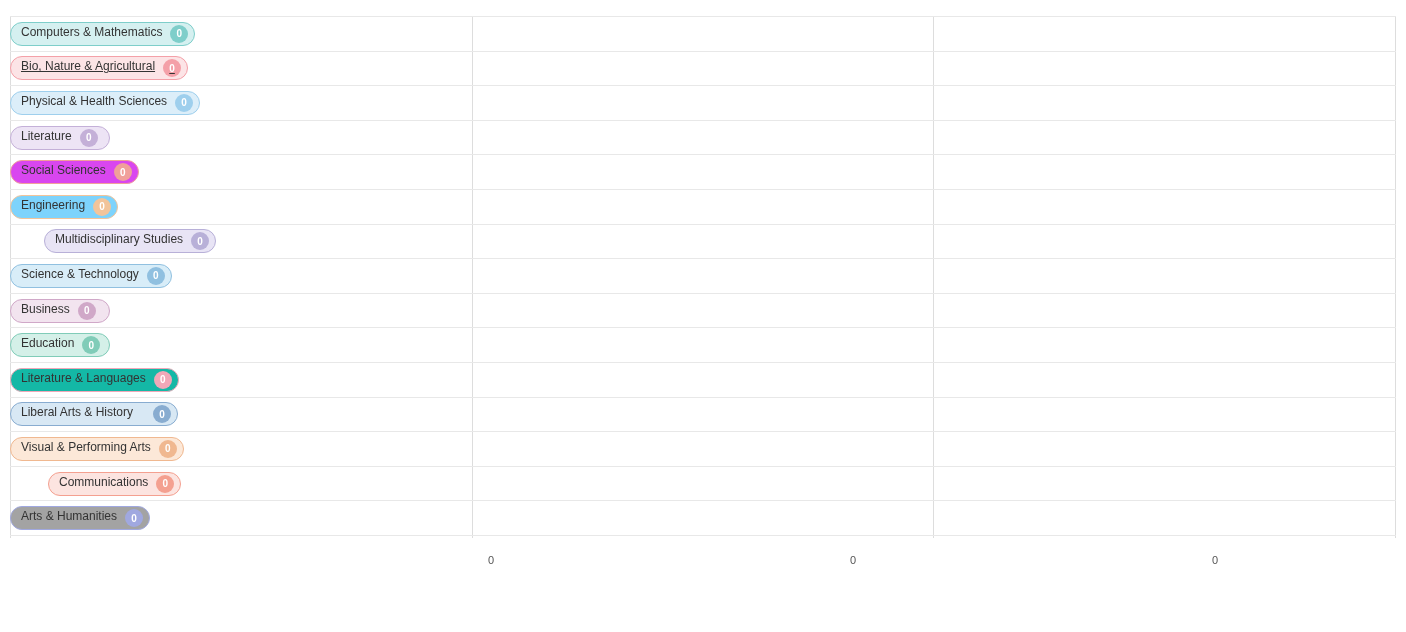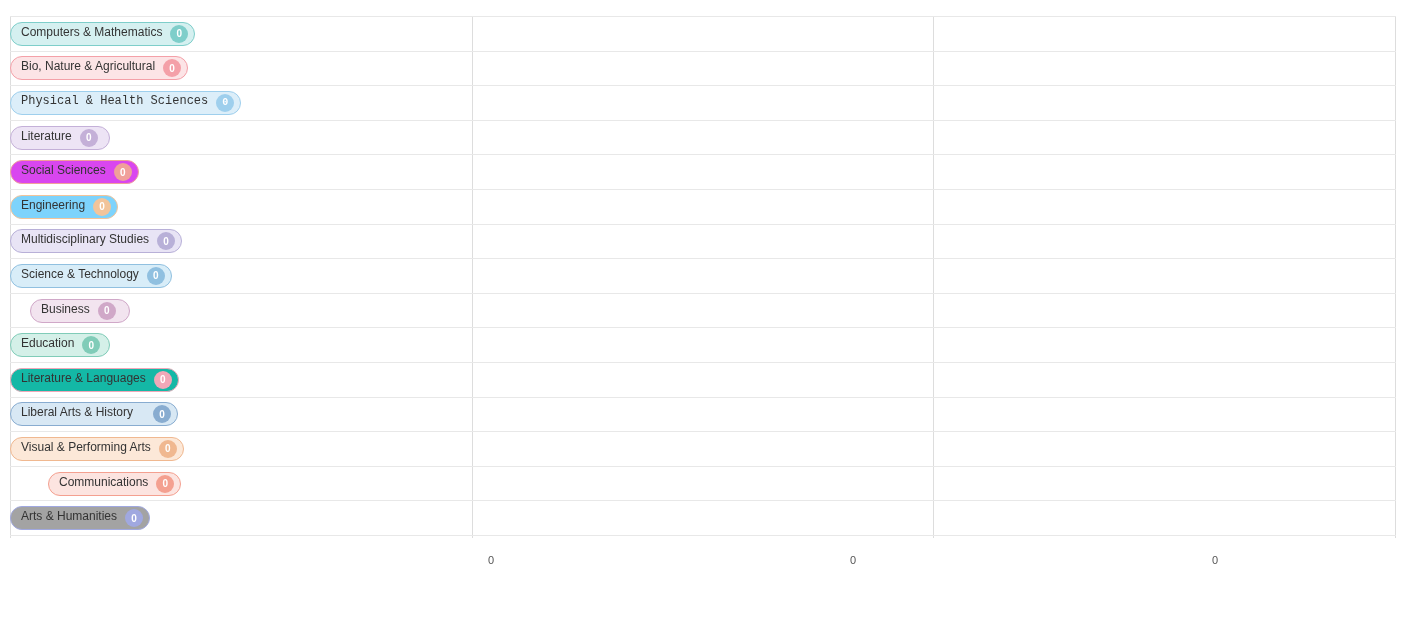--- a/index.html
+++ b/index.html
@@ -138,42 +138,42 @@
       display: flex;
       align-items: flex-end;
       justify-content: center;
       padding-bottom: 2px;
     }
 
     
     .color-teal    { border-color: #7ececa; background: #d5f0f0; }
     .color-teal    .value-badge { background: #7ececa; }
 
-    .color-pink    { border-color: #f4a0a8; background: #fce4e6; }
+    .color-pink    { border-color: #f4a0a8; background: #fce4e6; text-decoration: underline; }
     .color-pink    .value-badge { background: #f4a0a8; }
 
-    .color-blue    { border-color: #9ecfed; background: #dceef9; font-family: Liberation Mono, monospace; }
+    .color-blue    { border-color: #9ecfed; background: #dceef9; }
     .color-blue    .value-badge { background: #9ecfed; }
 
     .color-purple  { border-color: #c4b0d8; background: #ede4f5; }
     .color-purple  .value-badge { background: #c4b0d8; }
 
     .color-salmon  { border-color: #f0a09a; background: #d946ef; }
     .color-salmon  .value-badge { background: #f0a09a; }
 
     .color-peach   { border-color: #f2c49a; background: #7dd3fc; }
     .color-peach   .value-badge { background: #f2c49a; }
 
-    .color-lavender { border-color: #b8b0d8; background: #e8e4f5; }
+    .color-lavender { border-color: #b8b0d8; background: #e8e4f5; margin-left: 34px; }
     .color-lavender .value-badge { background: #b8b0d8; }
 
     .color-sky     { border-color: #90c0e0; background: #d8edf8; }
     .color-sky     .value-badge { background: #90c0e0; }
 
-    .color-mauve   { border-color: #d0a8c8; background: #f2e4ef; margin-left: 20px; }
+    .color-mauve   { border-color: #d0a8c8; background: #f2e4ef; }
     .color-mauve   .value-badge { background: #d0a8c8; }
 
     .color-mint    { border-color: #80ccb8; background: #d4f0e8; }
     .color-mint    .value-badge { background: #80ccb8; }
 
     .color-rose    { border-color: #f0a8b8; background: #14b8a6; }
     .color-rose    .value-badge { background: #f0a8b8; }
 
     .color-steelblue { border-color: #88acd0; background: #d8e8f4; gap: 16px; }
     .color-steelblue .value-badge { background: #88acd0; }

